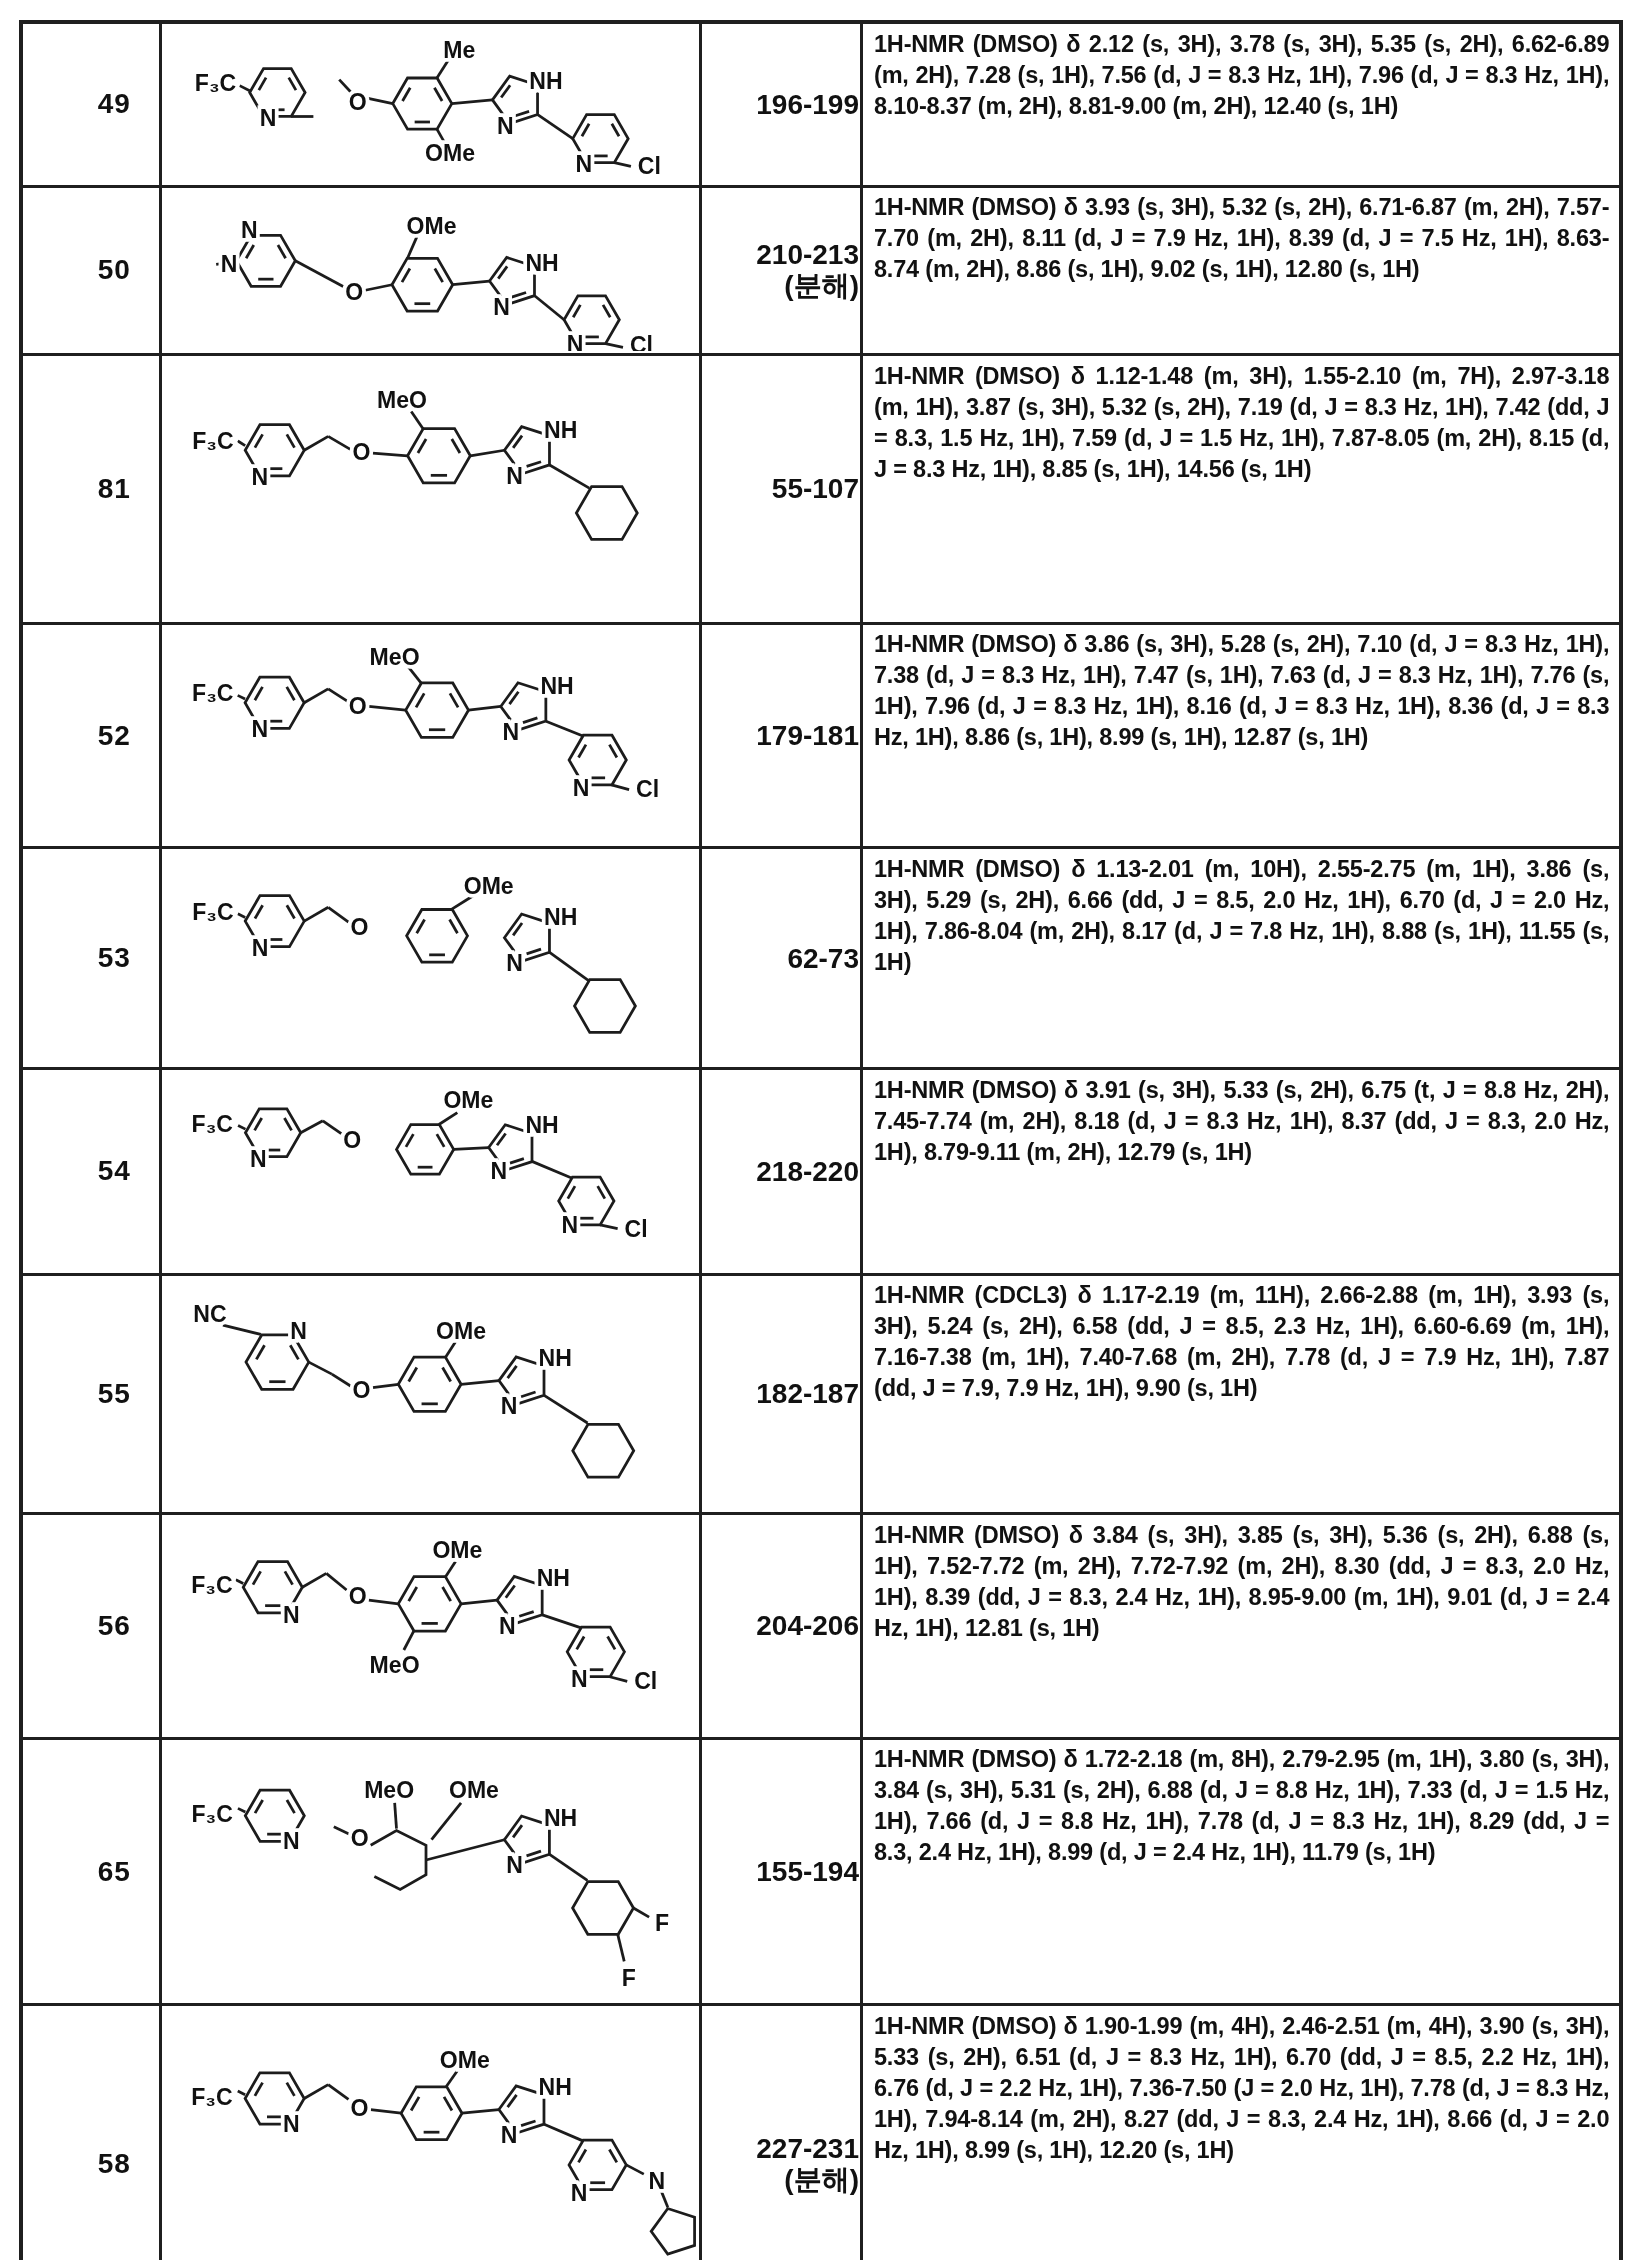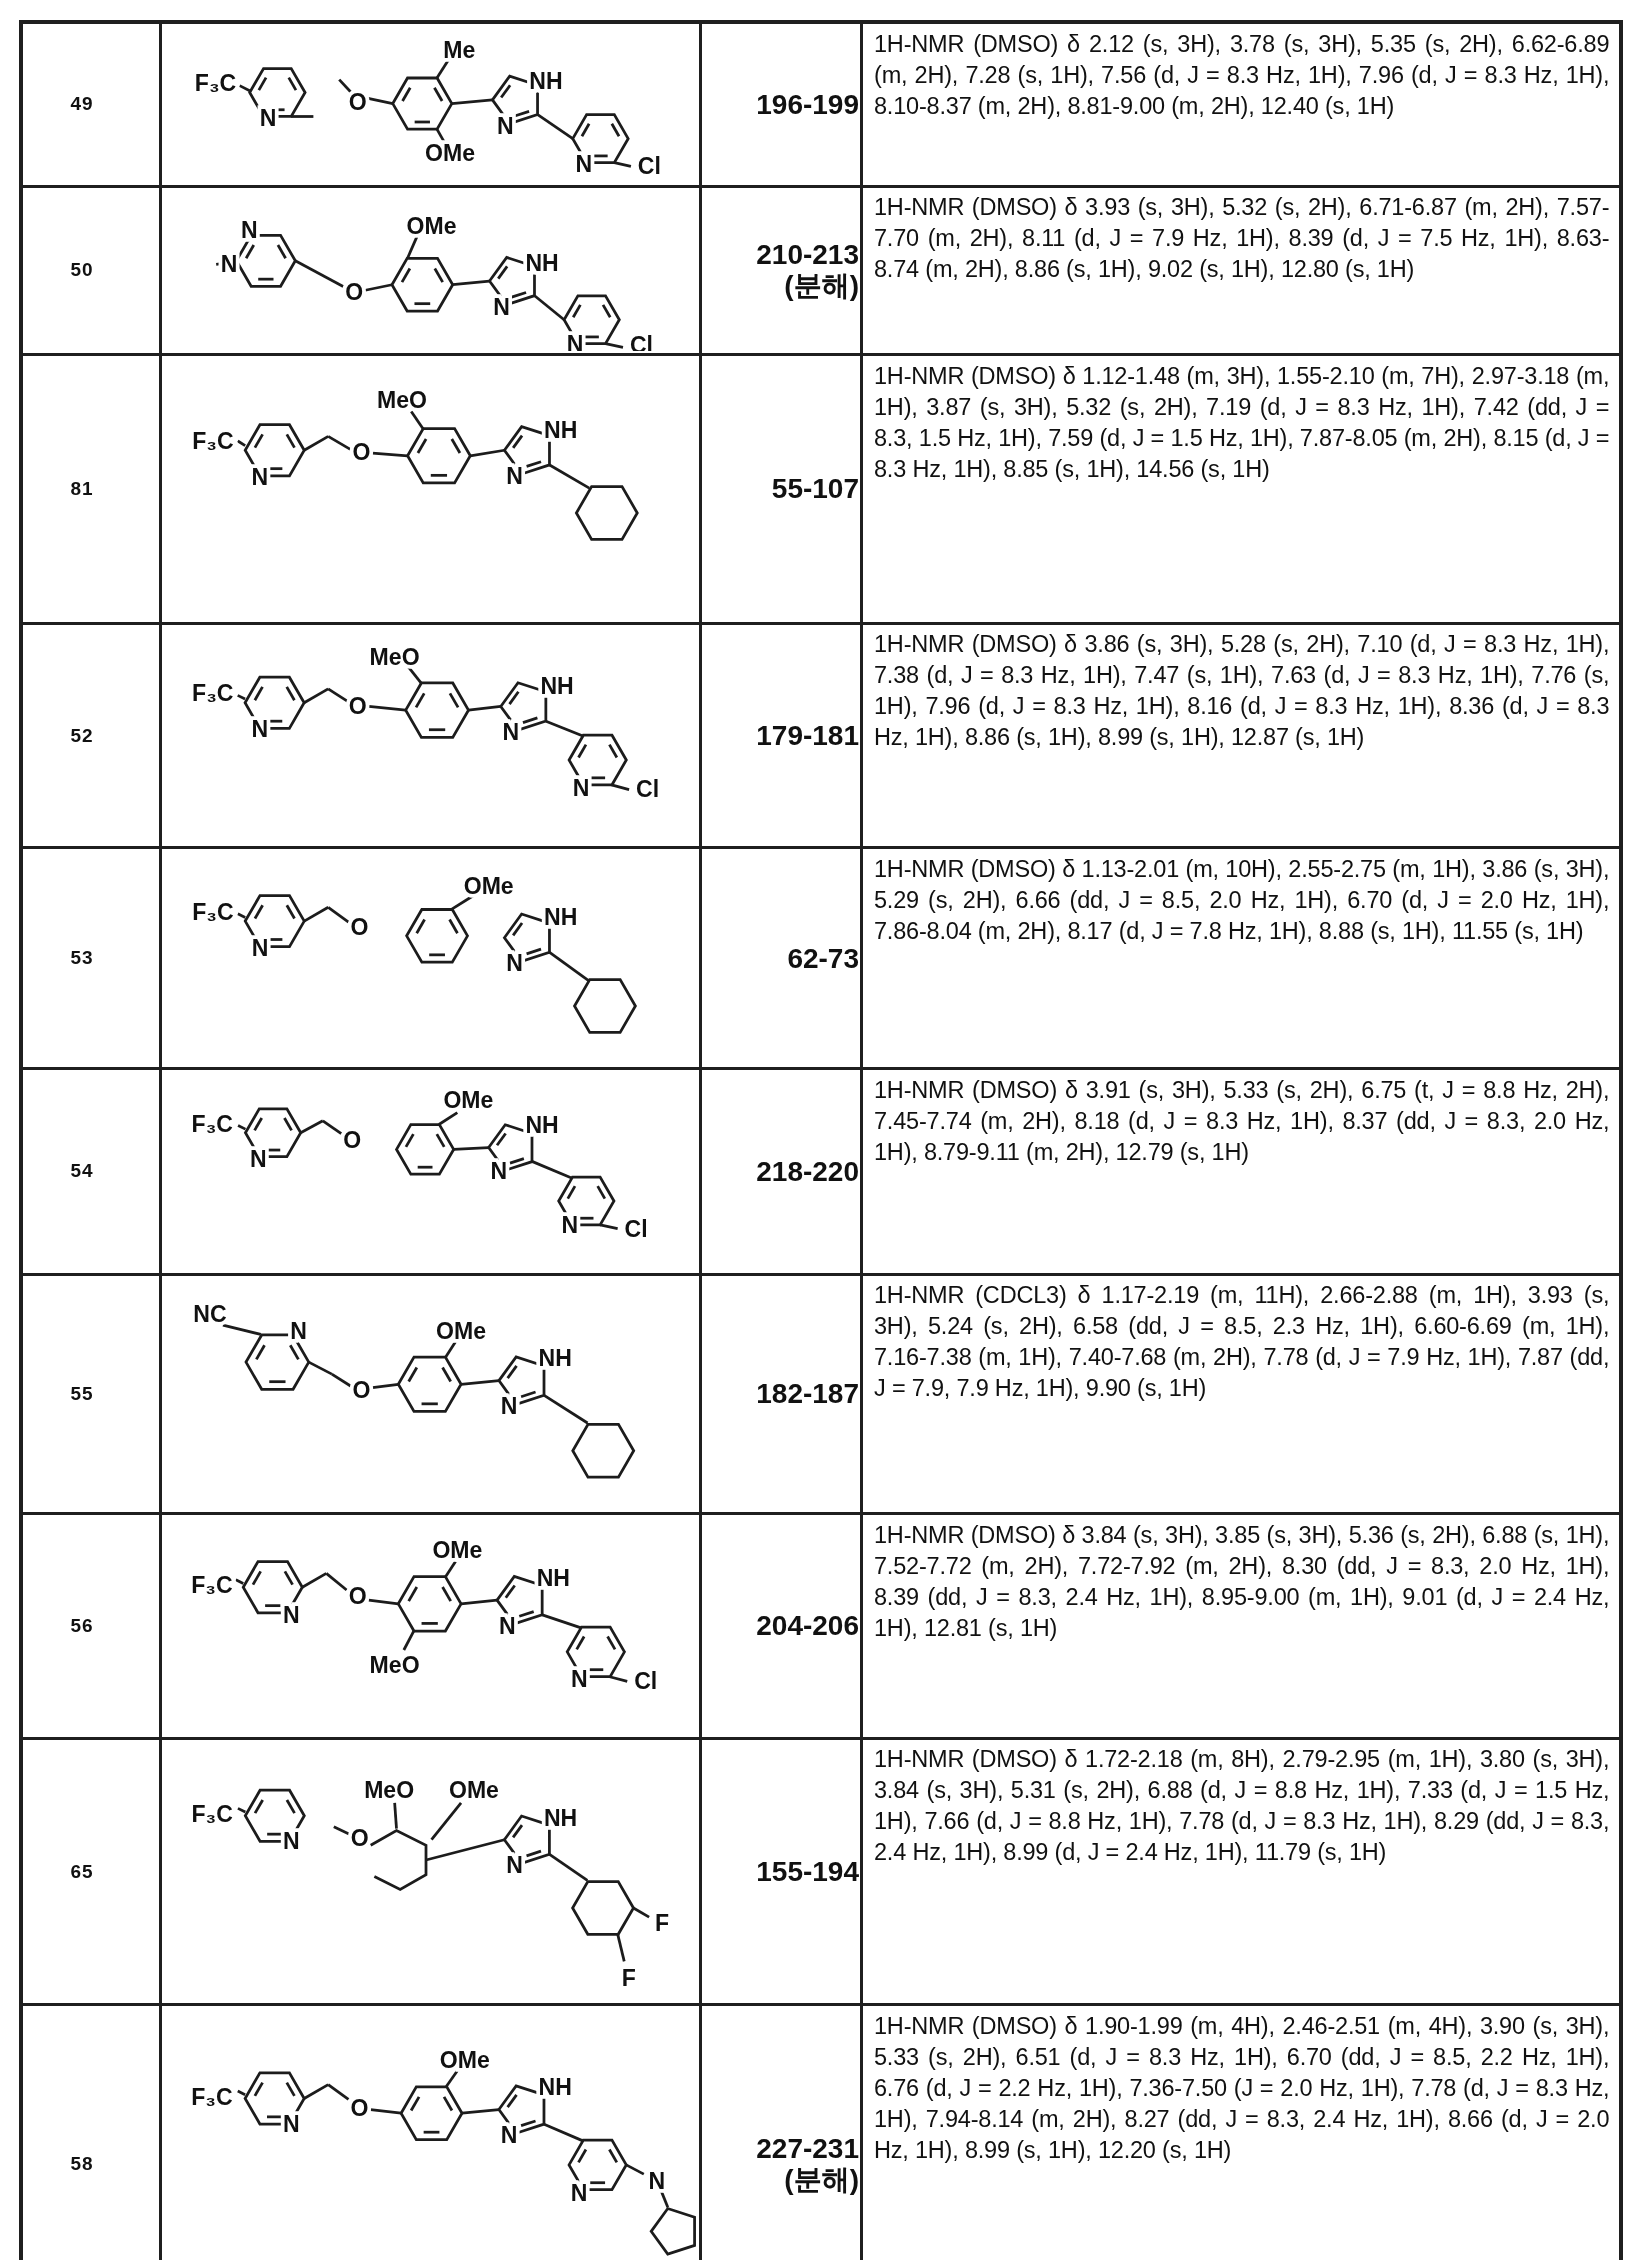--- a/index.html
+++ b/index.html
@@ -1,25 +1,25 @@
 <!DOCTYPE html>
 <html style="font-size:14.8px"><head>
 <meta charset="utf-8">
 <style>
   html,body{margin:0;padding:0;background:#fff;}
   body{width:1629px;height:2260px;overflow:hidden;color:#111;
        font-family:"Liberation Sans","DejaVu Sans",sans-serif;}
   table.cmpd{border-collapse:collapse;table-layout:fixed;width:1599px;
              margin:20px 0 0 18.5px;border:4.6px solid #1f1f1f;}
   td{border:3.7px solid #1f1f1f;vertical-align:middle;overflow:hidden;}
-  td.c-num{text-align:left;font-size:19px;font-weight:bold;letter-spacing:0.9px;padding-left:48px;}
+  td.c-num{text-align:center;font-size:28px;font-weight:bold;letter-spacing:0.9px;padding-left:48px;}
   td.c-struct{padding:1.8px 0;}
   td.c-struct svg{display:block;}
   td.c-mp{text-align:right;font-size:28px;font-weight:bold;line-height:31px;}
-  td.c-nmr{vertical-align:top;font-size:23.5px;font-weight:normal;line-height:31px;
+  td.c-nmr{vertical-align:top;font-size:23.5px;font-weight:bold;line-height:31px;
            text-align:justify;padding:4.6px 9.2px 3.7px 11px;letter-spacing:-0.2px;}
 </style>
 </head>
 <body>
 
 <table class="cmpd">
   <colgroup>
     <col style="width:140px">
       <col style="width:540px">
       <col style="width:161px">

